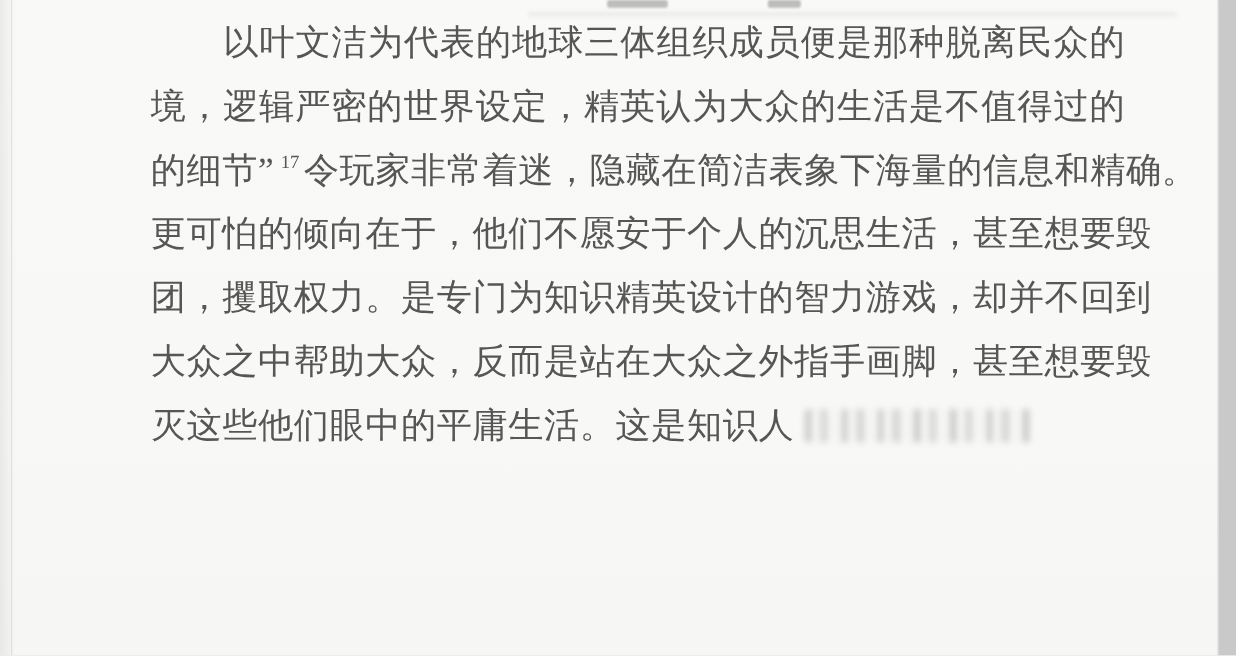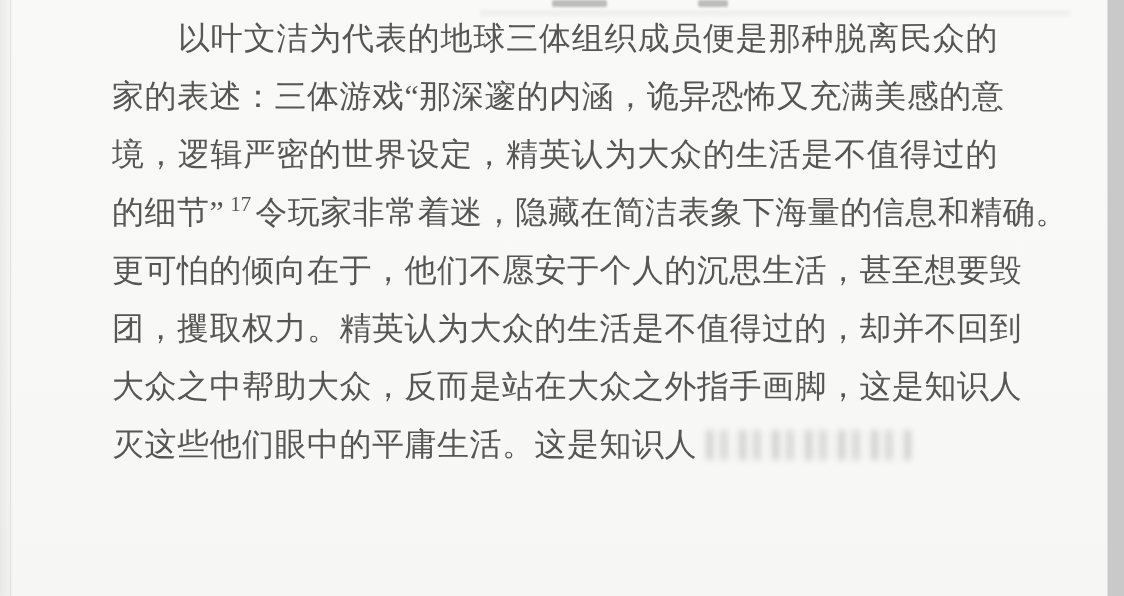--- a/index.html
+++ b/index.html
@@ -49,21 +49,21 @@
   .top-artifact.a2 { left: 698px; width: 30px; }
   .top-streak {
     position: absolute;
     top: 11px; left: 480px;
     width: 590px; height: 4px;
     background: rgba(150,150,150,0.14);
     filter: blur(2px);
   }
   .paragraph {
     position: absolute;
-    left: 112px;
+    left: 137px;
     top: 9px;
     width: 886px;
     color: #565656;
     font-size: 32px;
     letter-spacing: 0.5px;
     filter: blur(0.35px);
   }
   .line {
     height: 58px;
     line-height: 58px;
@@ -72,21 +72,21 @@
     text-align-last: justify;
   }
   .line.indent {
     text-indent: 66px;
   }
   .line.last {
     text-align: center;
     text-align-last: left;
   }
   sup.footnote {
-    font-size: 21px;
+    font-size: 17px;
     letter-spacing: 0;
     vertical-align: 12px;
     line-height: 0;
     padding: 0 4px 0 6px;
   }
   
   .smudge {
     display: inline-block;
     vertical-align: middle;
     margin-left: 10px;
@@ -110,26 +110,25 @@
 
   <div class="left-edge"></div>
   <div class="left-edge-line"></div>
 
   <div class="top-artifact a1"></div>
   <div class="top-artifact a2"></div>
   <div class="top-streak"></div>
 
   <div class="paragraph">
     <div class="line indent">以叶文洁为代表的地球三体组织成员便是那种脱离民众的</div>
-    <div class="line">家的表述：三体游戏“那深邃的内涵，诡异恐怖又充满美感的意</div>
     <div class="line">境，逻辑严密的世界设定，精英认为大众的生活是不值得过的</div>
 
     <div class="line"><span>的细节”</span><sup class="footnote">17</sup><span>令玩家非常着迷，隐藏在简洁表象下海量的信息和精确。</span></div>
 
     <div class="line">更可怕的倾向在于，他们不愿安于个人的沉思生活，甚至想要毁</div>
-    <div class="line">团，攫取权力。精英认为大众的生活是不值得过的，却并不回到</div>
-    <div class="line">大众之中帮助大众，反而是站在大众之外指手画脚，这是知识人</div>
+    <div class="line">团，攫取权力。是专门为知识精英设计的智力游戏，却并不回到</div>
+    <div class="line">大众之中帮助大众，反而是站在大众之外指手画脚，甚至想要毁</div>
 
     <div class="line last"><span>灭这些他们眼中的平庸生活。这是知识人</span><span class="smudge"></span></div>
   </div>
 
   <div class="edge-band"></div>
 </div>
 
 </body></html>

